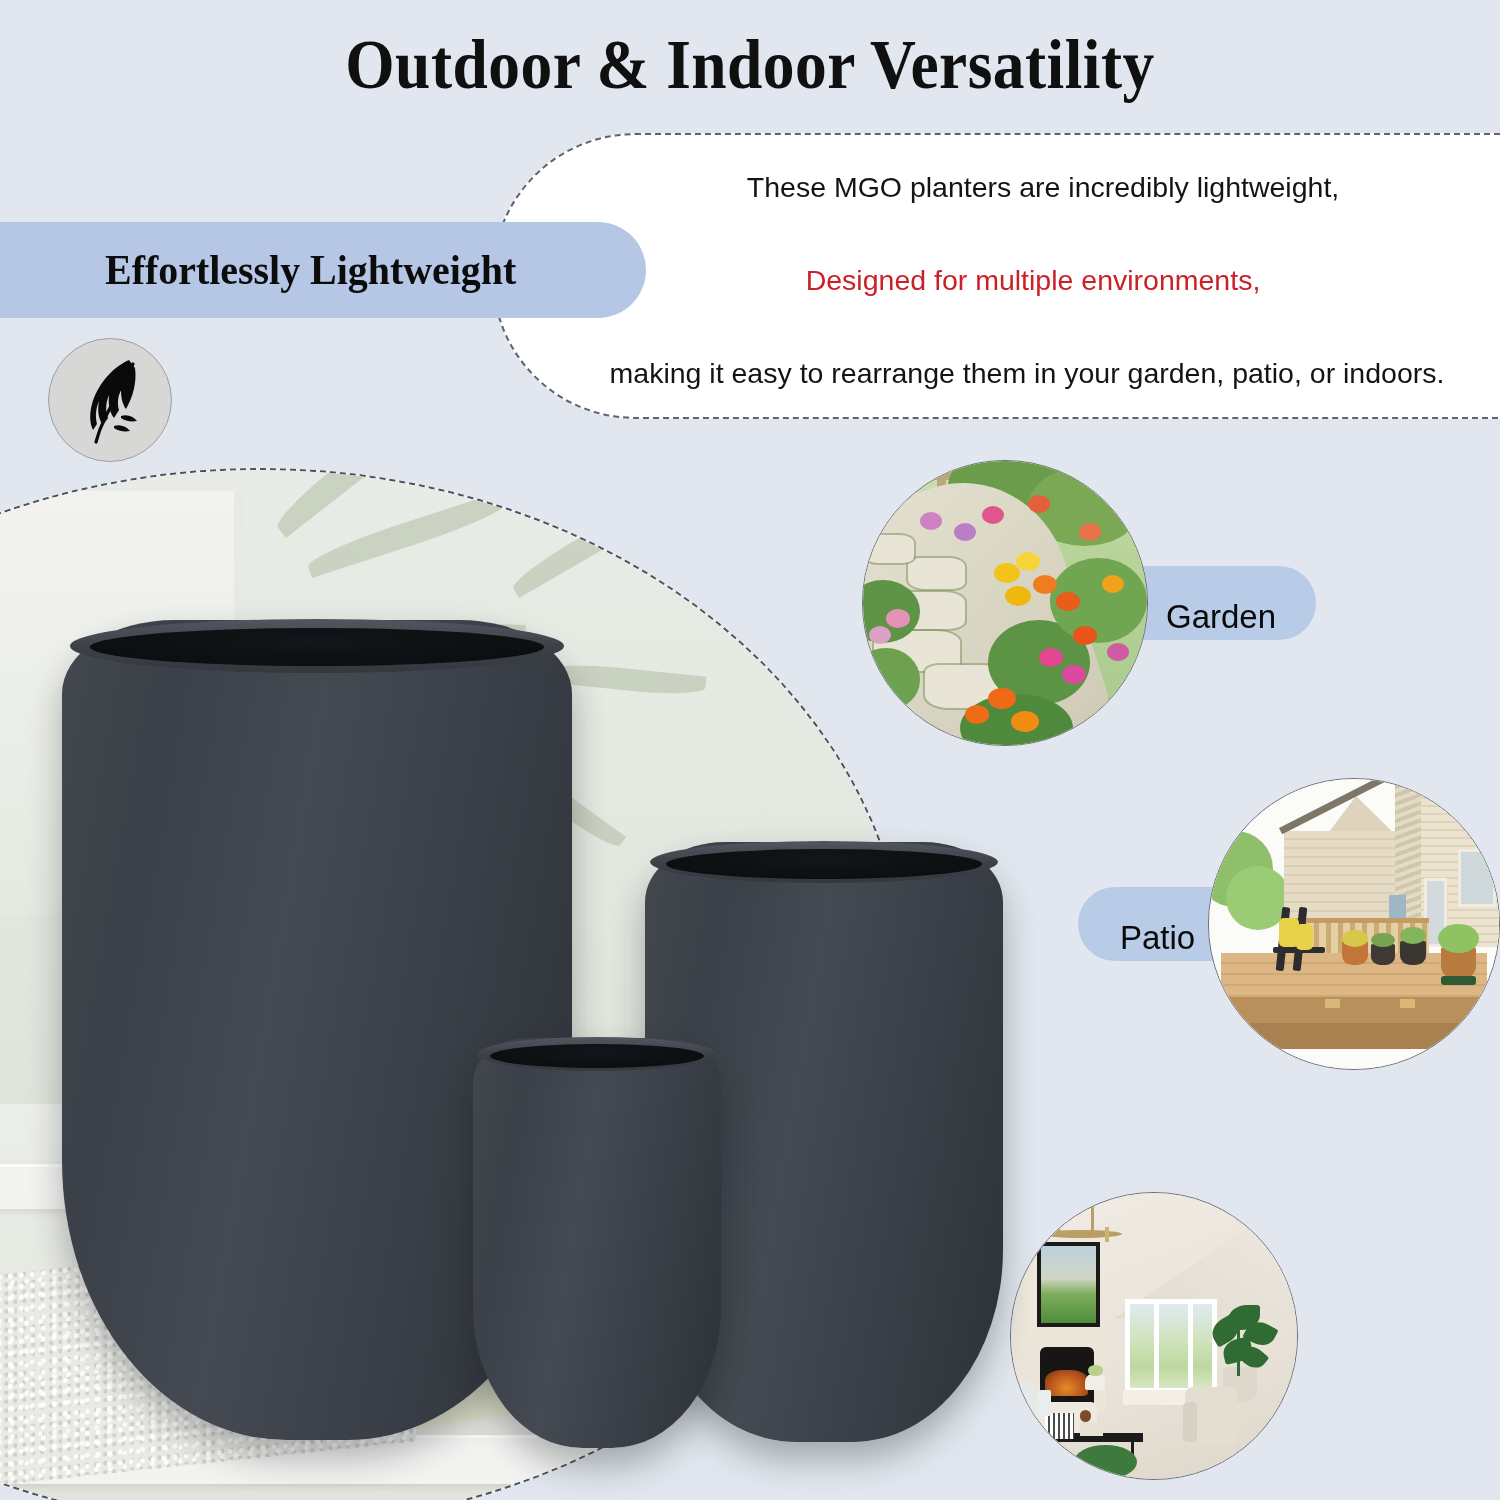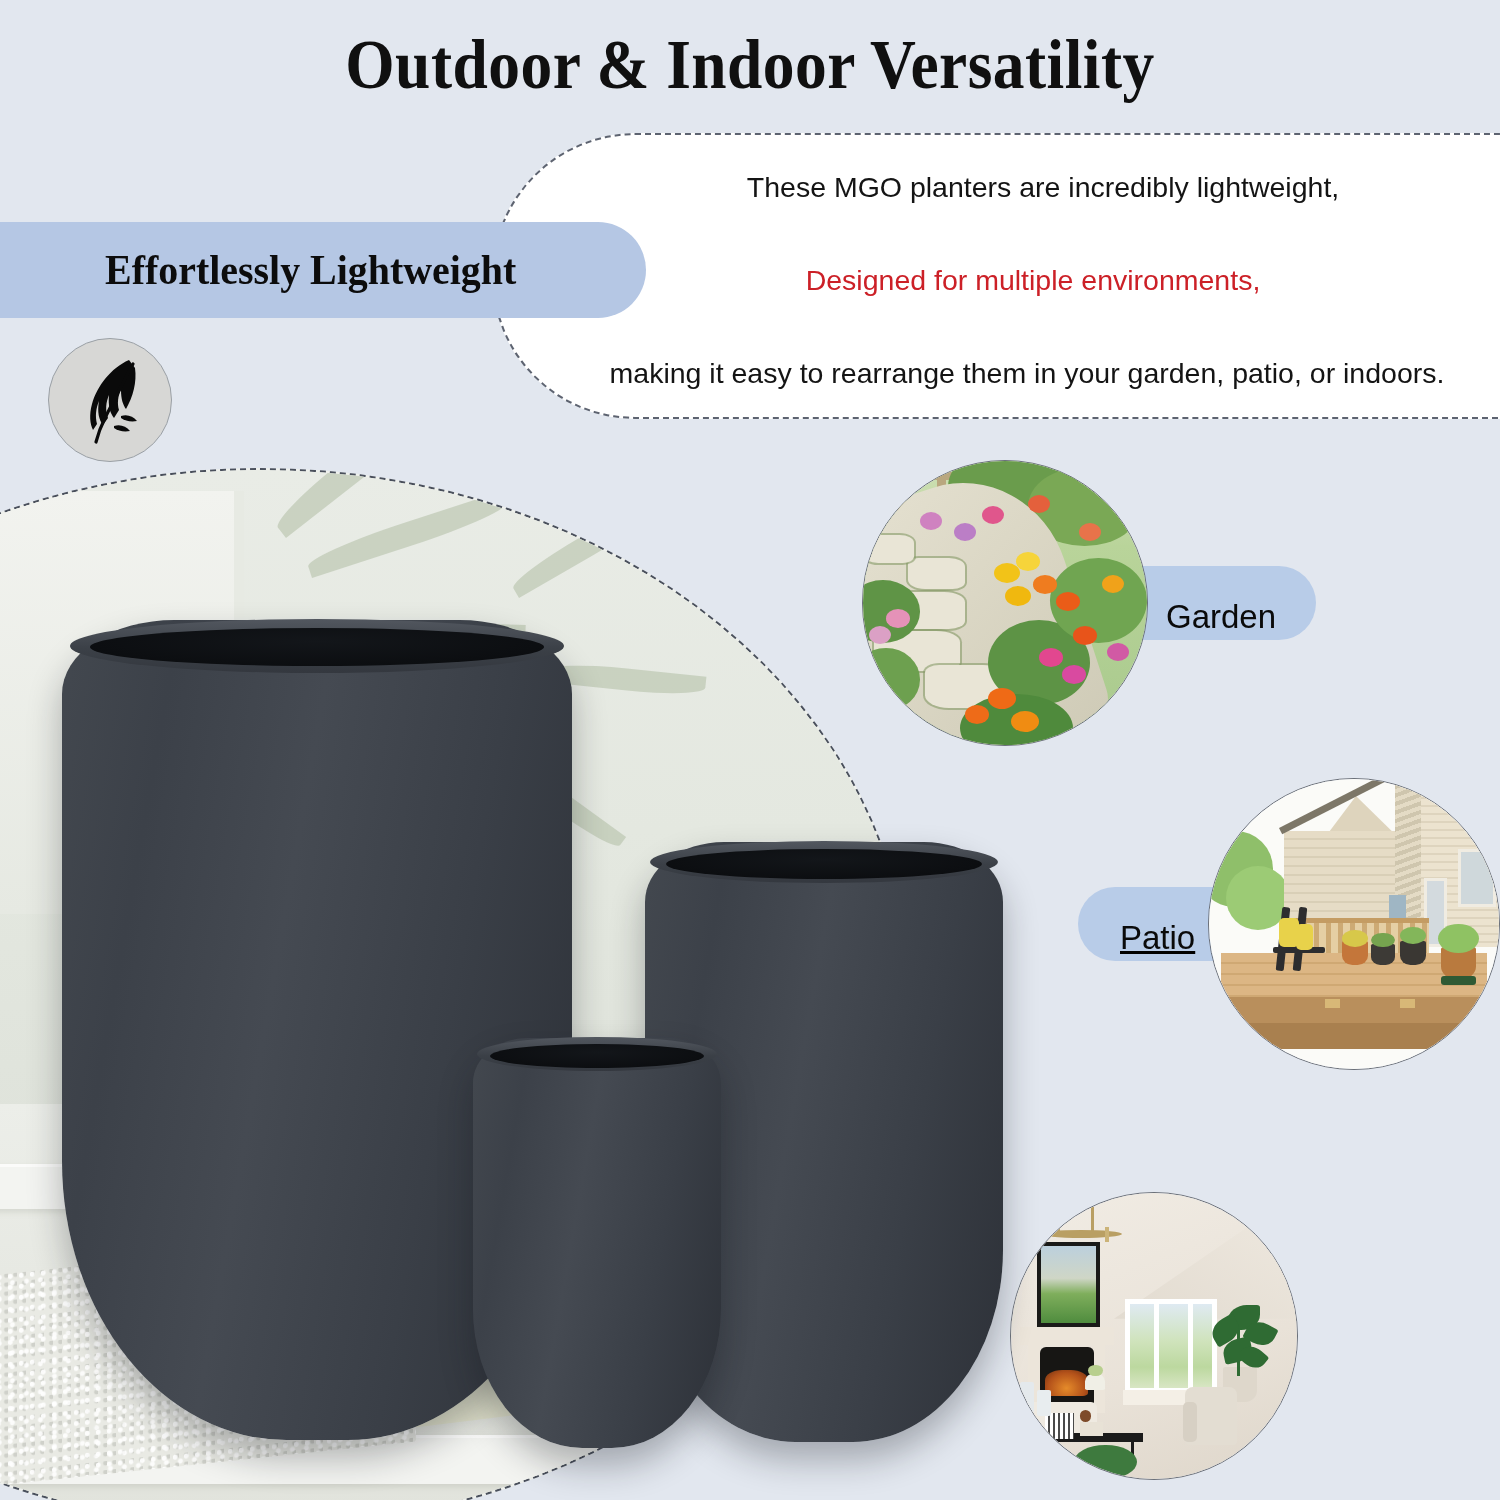--- a/index.html
+++ b/index.html
@@ -297,21 +297,21 @@
   }
 
   
   #usecase-garden { left: 862px; top: 460px; width: 640px; height: 286px; }
   #usecase-garden .usecase-circle { left: 0; width: 286px; height: 286px; }
   #usecase-garden .usecase-pill { left: 222px; }
 
   
   #usecase-patio { left: 1070px; top: 778px; width: 430px; height: 292px; }
   #usecase-patio .usecase-circle { right: 0; left: auto; width: 292px; height: 292px; }
-  #usecase-patio .usecase-pill { left: 8px; text-decoration: underline; }
+  #usecase-patio .usecase-pill { left: 8px; }
 
   
   #usecase-indoors { left: 1010px; top: 1192px; width: 490px; height: 288px; }
   #usecase-indoors .usecase-circle { left: 0; width: 288px; height: 288px; }
   #usecase-indoors .usecase-pill { left: 232px; }
 
   
   .g-sky { position:absolute; inset:0; background: linear-gradient(180deg,#cfe0b6 0%, #b9d49a 30%, #a8c98c 100%); }
   .g-path {
     position:absolute; left:-14%; bottom:-6%; width:90%; height:96%;

